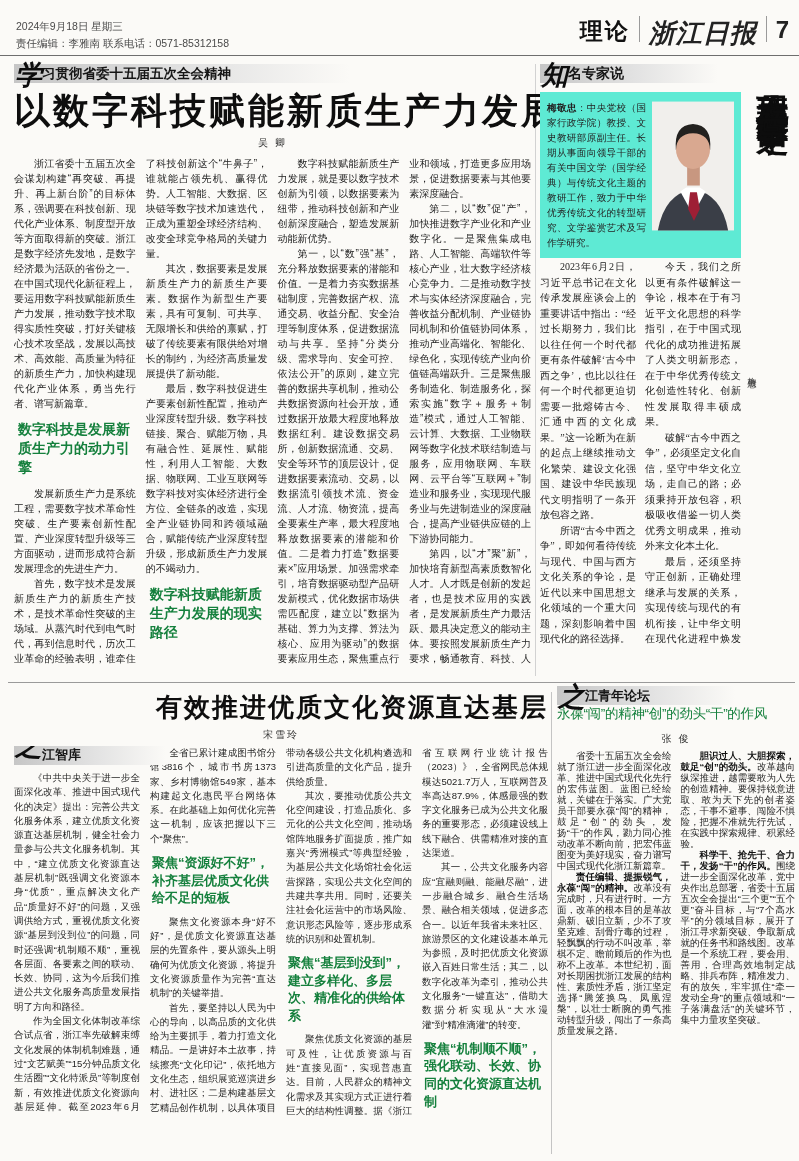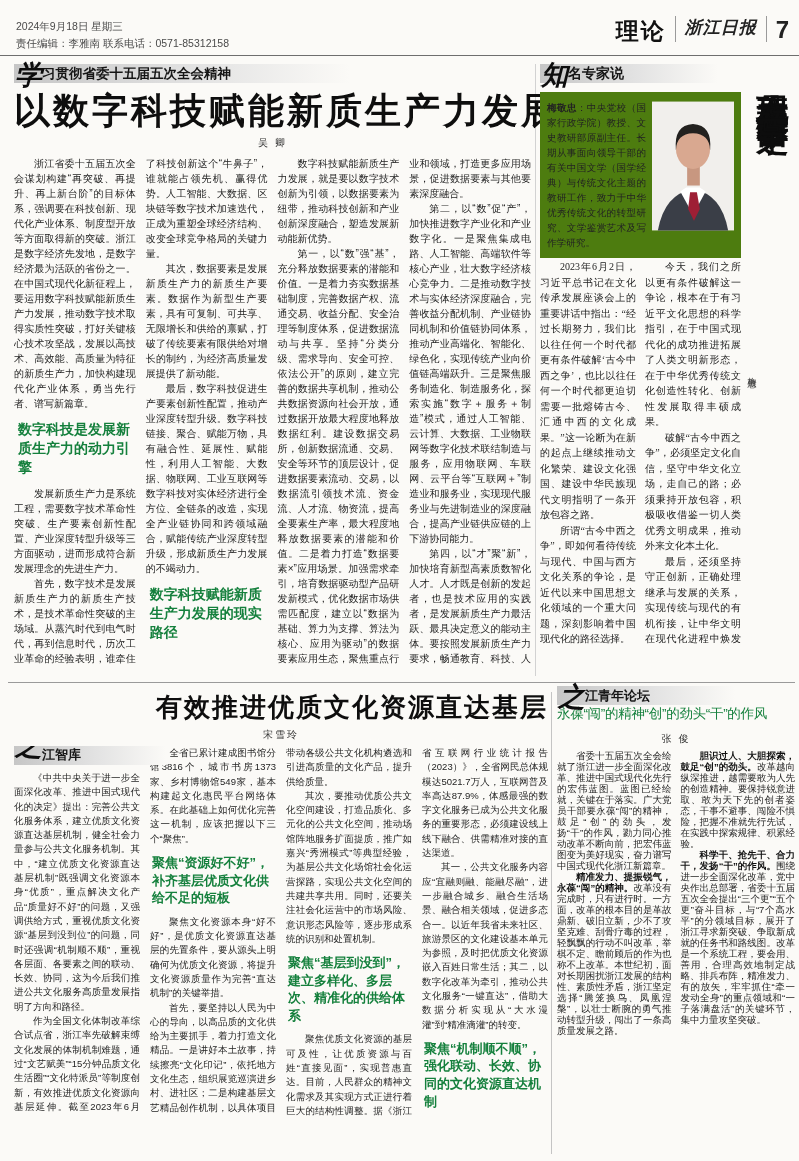--- a/index.html
+++ b/index.html
@@ -6,21 +6,21 @@
   body{
     position:relative;width:799px;height:1161px;overflow:hidden;
     background:#fbfaf7;color:#1c1c1c;
     font-family:"Liberation Sans","DejaVu Sans",sans-serif;
   }
   
   .hdr-left{position:absolute;top:18px;left:16px;font-size:10.5px;color:#4a4a4a;line-height:1.65;}
   .hdr-right{position:absolute;top:16px;right:10px;display:flex;gap:9px;}
   .sec-title{font-size:23px;font-weight:900;color:#111;letter-spacing:2px;}
   .hdr-sep{width:1px;height:26px;background:#9a9a9a;}
-  .masthead{font-family:"Liberation Serif","DejaVu Serif",serif;font-style:italic;font-weight:700;font-size:17px;color:#222;letter-spacing:1px;}
+  .masthead{font-family:"Liberation Serif","DejaVu Serif",serif;font-style:italic;font-weight:700;font-size:26px;color:#222;letter-spacing:1px;}
   .pageno{font-size:24px;font-weight:700;color:#222;}
   .hdr-rule{position:absolute;top:55px;left:0;width:799px;border-top:1.5px solid #6e6e6e;}
   .rule-mid{position:absolute;top:682px;left:8px;width:787px;border-top:1px solid #9a9a9a;}
   .vrule-top{position:absolute;left:535px;top:64px;height:612px;border-left:1px solid #d2d2d2;}
   .vrule-bottom{position:absolute;left:551px;top:692px;height:462px;border-left:1px solid #c4c4c4;}
 
   
   .bar{position:relative;display:flex;align-items:center;height:19px;
        background:linear-gradient(90deg,#c6c6c6,#e3e3e3 55%,#fbfaf7);
        padding-left:28px;font-weight:700;color:#161616;}
@@ -33,21 +33,21 @@
   .main-headline{margin-top:7px;font-size:36px;font-weight:900;letter-spacing:3px;white-space:nowrap;color:#0e0e0e;line-height:1.15;}
   .byline{text-align:center;font-size:10px;color:#333;margin:5px 0 6px;letter-spacing:2px;}
   .art-body{height:520px;overflow:hidden;column-count:4;column-gap:10px;
             font-size:10px;line-height:15px;text-align:justify;color:#242424;}
   .art-body p{margin:0;text-indent:2em;}
   .colhead{font-weight:800;font-size:14px;line-height:1.35;text-align:left;margin:9px 4px;color:#15803d;}
 
   
   .expert{position:absolute;left:540px;top:64px;width:201px;}
   .expert .bar{width:150px;font-size:14px;}
-  .bio-box{margin-top:9px;background:#4d7c0f;padding:8px 7px;display:flex;gap:6px;}
+  .bio-box{margin-top:9px;background:#5eead4;padding:8px 7px;display:flex;gap:6px;}
   .bio-text{font-size:9.6px;line-height:15px;text-align:justify;color:#222;
             font-family:"Liberation Serif","DejaVu Serif",serif;}
   .bio-text .nm{font-weight:700;}
   .portrait{flex:0 0 82px;}
   .expert-text{margin-top:1px;height:410px;overflow:hidden;column-count:2;column-gap:9px;
             font-size:10px;line-height:15.5px;text-align:justify;color:#222;
             font-family:"Liberation Serif","DejaVu Serif",serif;}
   .expert-text p{margin:0;text-indent:2em;}
 
   
@@ -177,18 +177,18 @@
 
 <div class="yf-art">
   <div class="bar">
     <span class="initial">之</span>
     <span>江青年论坛</span>
   </div>
   <div class="yf-headline">永葆“闯”的精神“创”的劲头“干”的作风</div>
   <div class="byline">张 俊</div>
   <div class="yf-body">
     <p><b></b><span>省委十五届五次全会绘就了浙江进一步全面深化改革、推进中国式现代化先行的宏伟蓝图。蓝图已经绘就，关键在于落实。广大党员干部要永葆“闯”的精神，鼓足“创”的劲头，发扬“干”的作风，勠力同心推动改革不断向前，把宏伟蓝图变为美好现实，奋力谱写中国式现代化浙江新篇章。</span></p>
-    <p><b>精准发力、提振锐气，永葆“闯”的精神。</b><span>改革没有完成时，只有进行时。一方面，改革的根本目的是革故鼎新、破旧立新，少不了攻坚克难、刮骨疗毒的过程，轻飘飘的行动不叫改革，举棋不定、瞻前顾后的作为也称不上改革。本世纪初，面对长期困扰浙江发展的结构性、素质性矛盾，浙江坚定选择“腾笼换鸟、凤凰涅槃”，以壮士断腕的勇气推动转型升级，闯出了一条高质量发展之路。</span></p>
+    <p><b>责任编辑、提振锐气，永葆“闯”的精神。</b><span>改革没有完成时，只有进行时。一方面，改革的根本目的是革故鼎新、破旧立新，少不了攻坚克难、刮骨疗毒的过程，轻飘飘的行动不叫改革，举棋不定、瞻前顾后的作为也称不上改革。本世纪初，面对长期困扰浙江发展的结构性、素质性矛盾，浙江坚定选择“腾笼换鸟、凤凰涅槃”，以壮士断腕的勇气推动转型升级，闯出了一条高质量发展之路。</span></p>
     <p><b>胆识过人、大胆探索，鼓足“创”的劲头。</b><span>改革越向纵深推进，越需要敢为人先的创造精神。要保持锐意进取、敢为天下先的创者姿态，干事不避事、闯险不惧险，把握不准就先行先试，在实践中探索规律、积累经验。</span></p>
     <p><b>科学干、抢先干、合力干，发扬“干”的作风。</b><span>围绕进一步全面深化改革，党中央作出总部署，省委十五届五次全会提出“三个更”“五个更”奋斗目标，与“7个高水平”的分领域目标，展开了浙江寻求新突破、争取新成就的任务书和路线图。改革是一个系统工程，要会用、善用，合理高效地制定战略、排兵布阵，精准发力、有的放矢，牢牢抓住“牵一发动全身”的重点领域和“一子落满盘活”的关键环节，集中力量攻坚突破。</span></p>
 
   </div>
 </div>
 
 </body></html>

